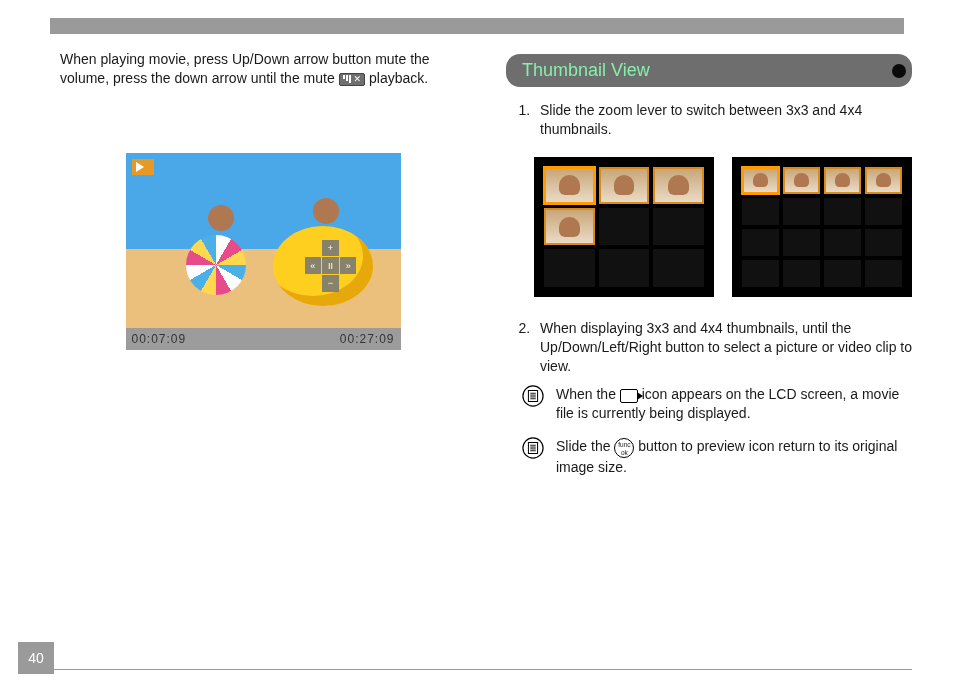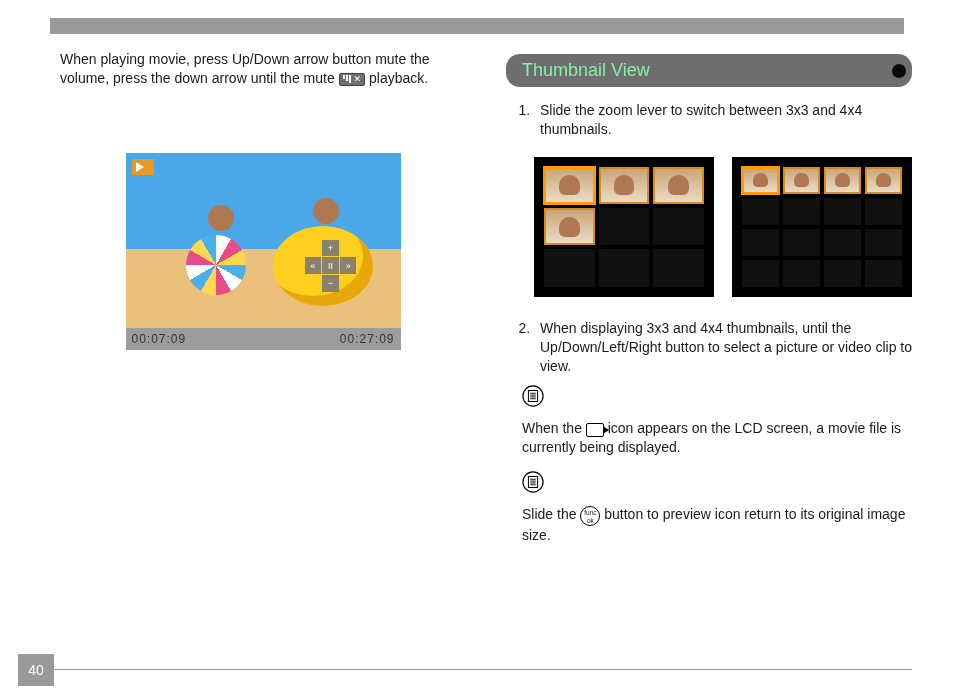--- a/index.html
+++ b/index.html
@@ -182,21 +182,21 @@
     border:2px solid #d88b1a;
     position:relative;
   }
   .thumb-screen .cell.photo::after{
     content:""; position:absolute; inset:20% 28%;
     background:#b07850; border-radius:50% 50% 30% 30%;
   }
   .thumb-screen .cell.sel { border-color:#ff9b00; box-shadow:0 0 0 1px #ff9b00; }
 
   .note {
-    display:flex; gap:12px; margin: 6px 0 14px 16px; flex-direction: column;
+    display:flex; gap:12px; margin: 6px 0 14px 16px;
   }
   .note-icon {
     flex: 0 0 22px; width:22px; height:22px;
   }
   .note-text { flex:1; line-height:1.35; }
 
   .cam-icon {
     display:inline-block; width:16px; height:12px; border:1.5px solid #000; border-radius:2px;
     position:relative; vertical-align:middle;
   }
@@ -207,21 +207,21 @@
     border-top:4px solid transparent;
     border-bottom:4px solid transparent;
   }
   .func-icon {
     display:inline-block; width:20px; height:20px; border:1.5px solid #000; border-radius:50%;
     vertical-align:middle; font-size:6.5px; line-height:8px; text-align:center;
     padding-top:2px; box-sizing:border-box;
   }
 
   .page-num {
-    position:absolute; left:18px; bottom:8px;
+    position:absolute; left:18px; bottom:20px;
     background:#9a9a9a; color:#fff;
     width:36px; height:32px;
     display:flex; align-items:center; justify-content:center;
     font-size:14px;
   }
   .bottom-line {
     position:absolute; left:54px; right:42px; bottom:24px;
     height:1px; background:#999;
   }
 </style>

